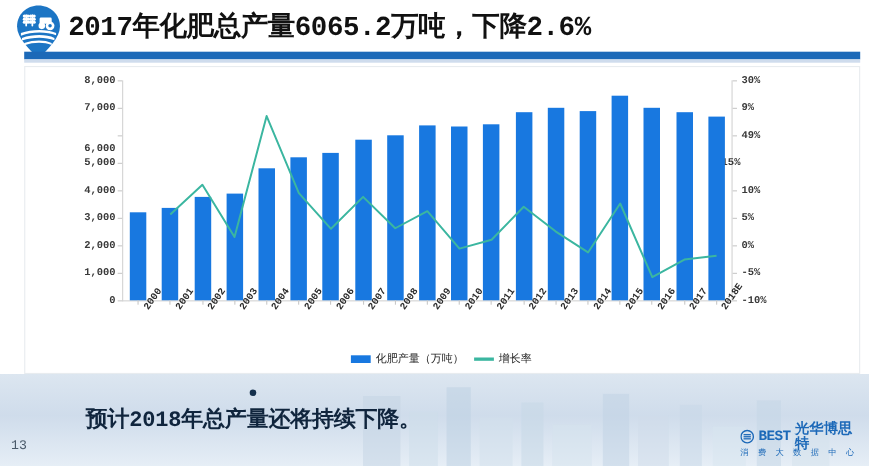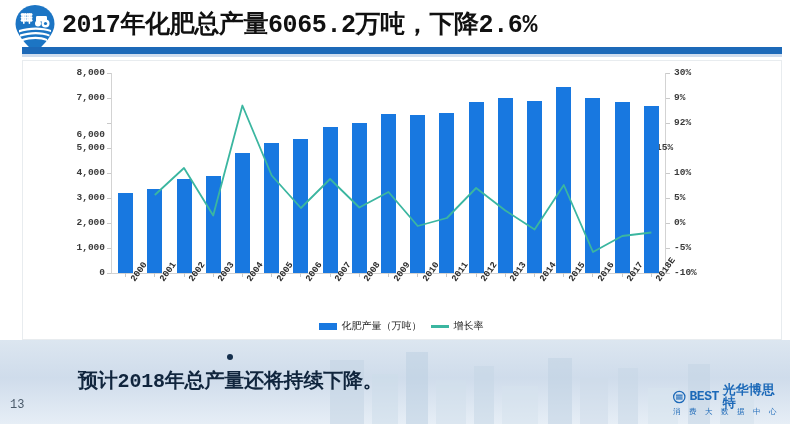--- a/index.html
+++ b/index.html
@@ -193,21 +193,21 @@
           <div class="ytick-label-r" style="left: 563px; top: 169px;">-5%</div>
           <div class="tick" style="left: 555px; top: 150px;"></div>
           <div class="ytick-label-r" style="left: 563px; top: 144px;">0%</div>
           <div class="tick" style="left: 555px; top: 125px;"></div>
           <div class="ytick-label-r" style="left: 563px; top: 119px;">5%</div>
           <div class="tick" style="left: 555px; top: 100px;"></div>
           <div class="ytick-label-r" style="left: 563px; top: 94px;">10%</div>
           <div class="tick" style="left: 555px; top: 75px;"></div>
           <div class="ytick-label-r" style="left: 545px; top: 69px;">15%</div>
           <div class="tick" style="left: 555px; top: 50px;"></div>
-          <div class="ytick-label-r" style="left: 563px; top: 44px;">92%</div>
+          <div class="ytick-label-r" style="left: 563px; top: 44px;">49%</div>
           <div class="tick" style="left: 555px; top: 25px;"></div>
           <div class="ytick-label-r" style="left: 563px; top: 19px;">9%</div>
           <div class="tick" style="left: 555px; top: 0px;"></div>
           <div class="ytick-label-r" style="left: 563px; top: -6px;">30%</div>
         </div>
 
       <div id="bars-layer">
           <div class="bar" style="left: 7.10526px; bottom: 60px; top: 120.25px; height: 79.75px; background: rgb(24, 120, 224);"></div>
           <div class="bar" style="left: 36.3158px; bottom: 60px; top: 115.75px; height: 84.25px; background: rgb(24, 120, 224);"></div>
           <div class="bar" style="left: 65.5263px; bottom: 60px; top: 105.5px; height: 94.5px; background: rgb(24, 120, 224);"></div>

